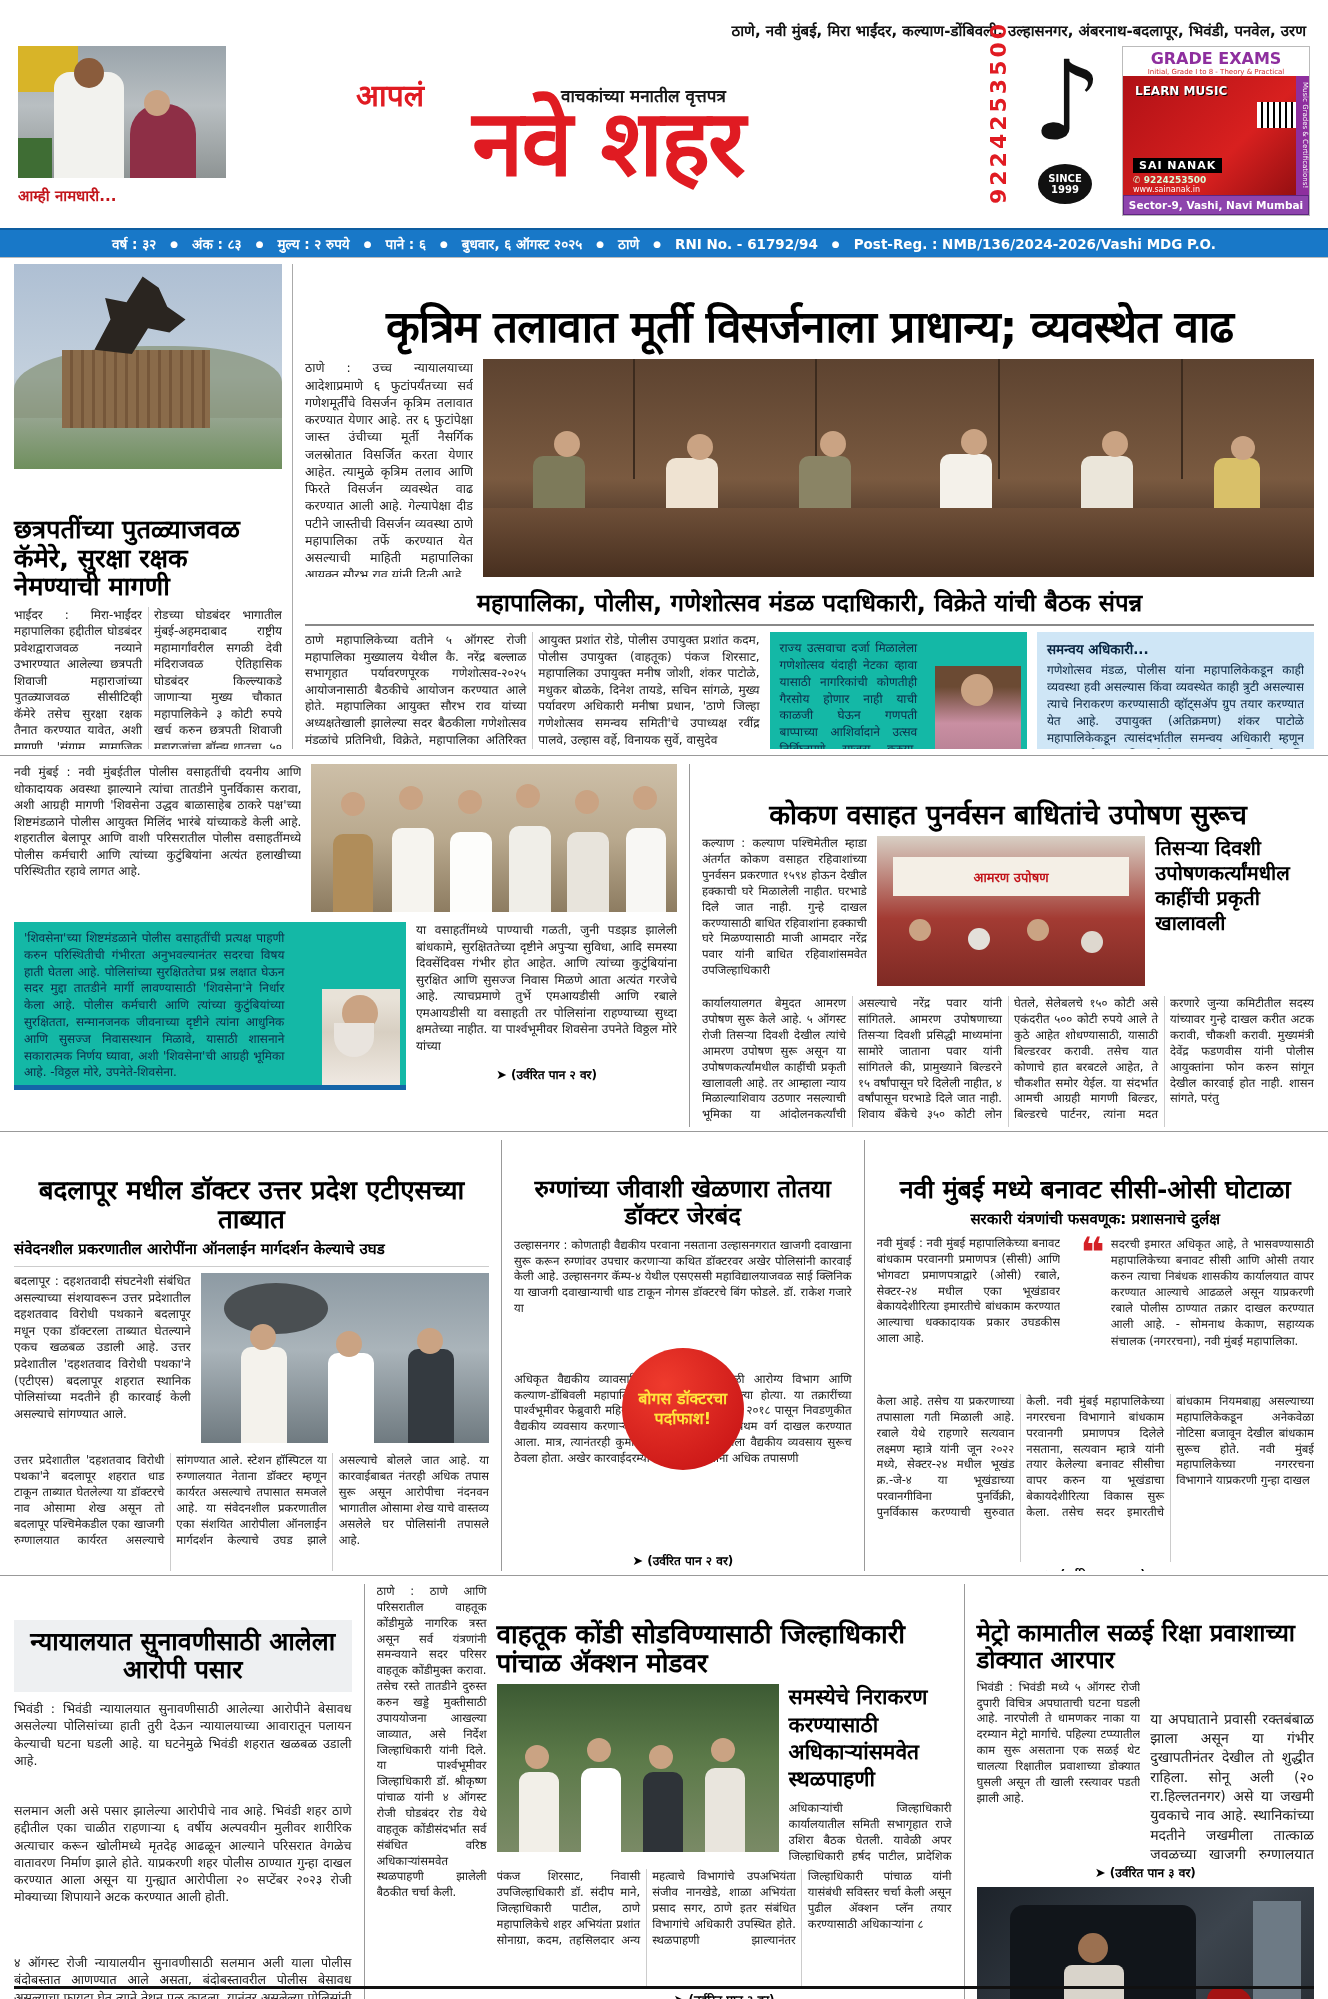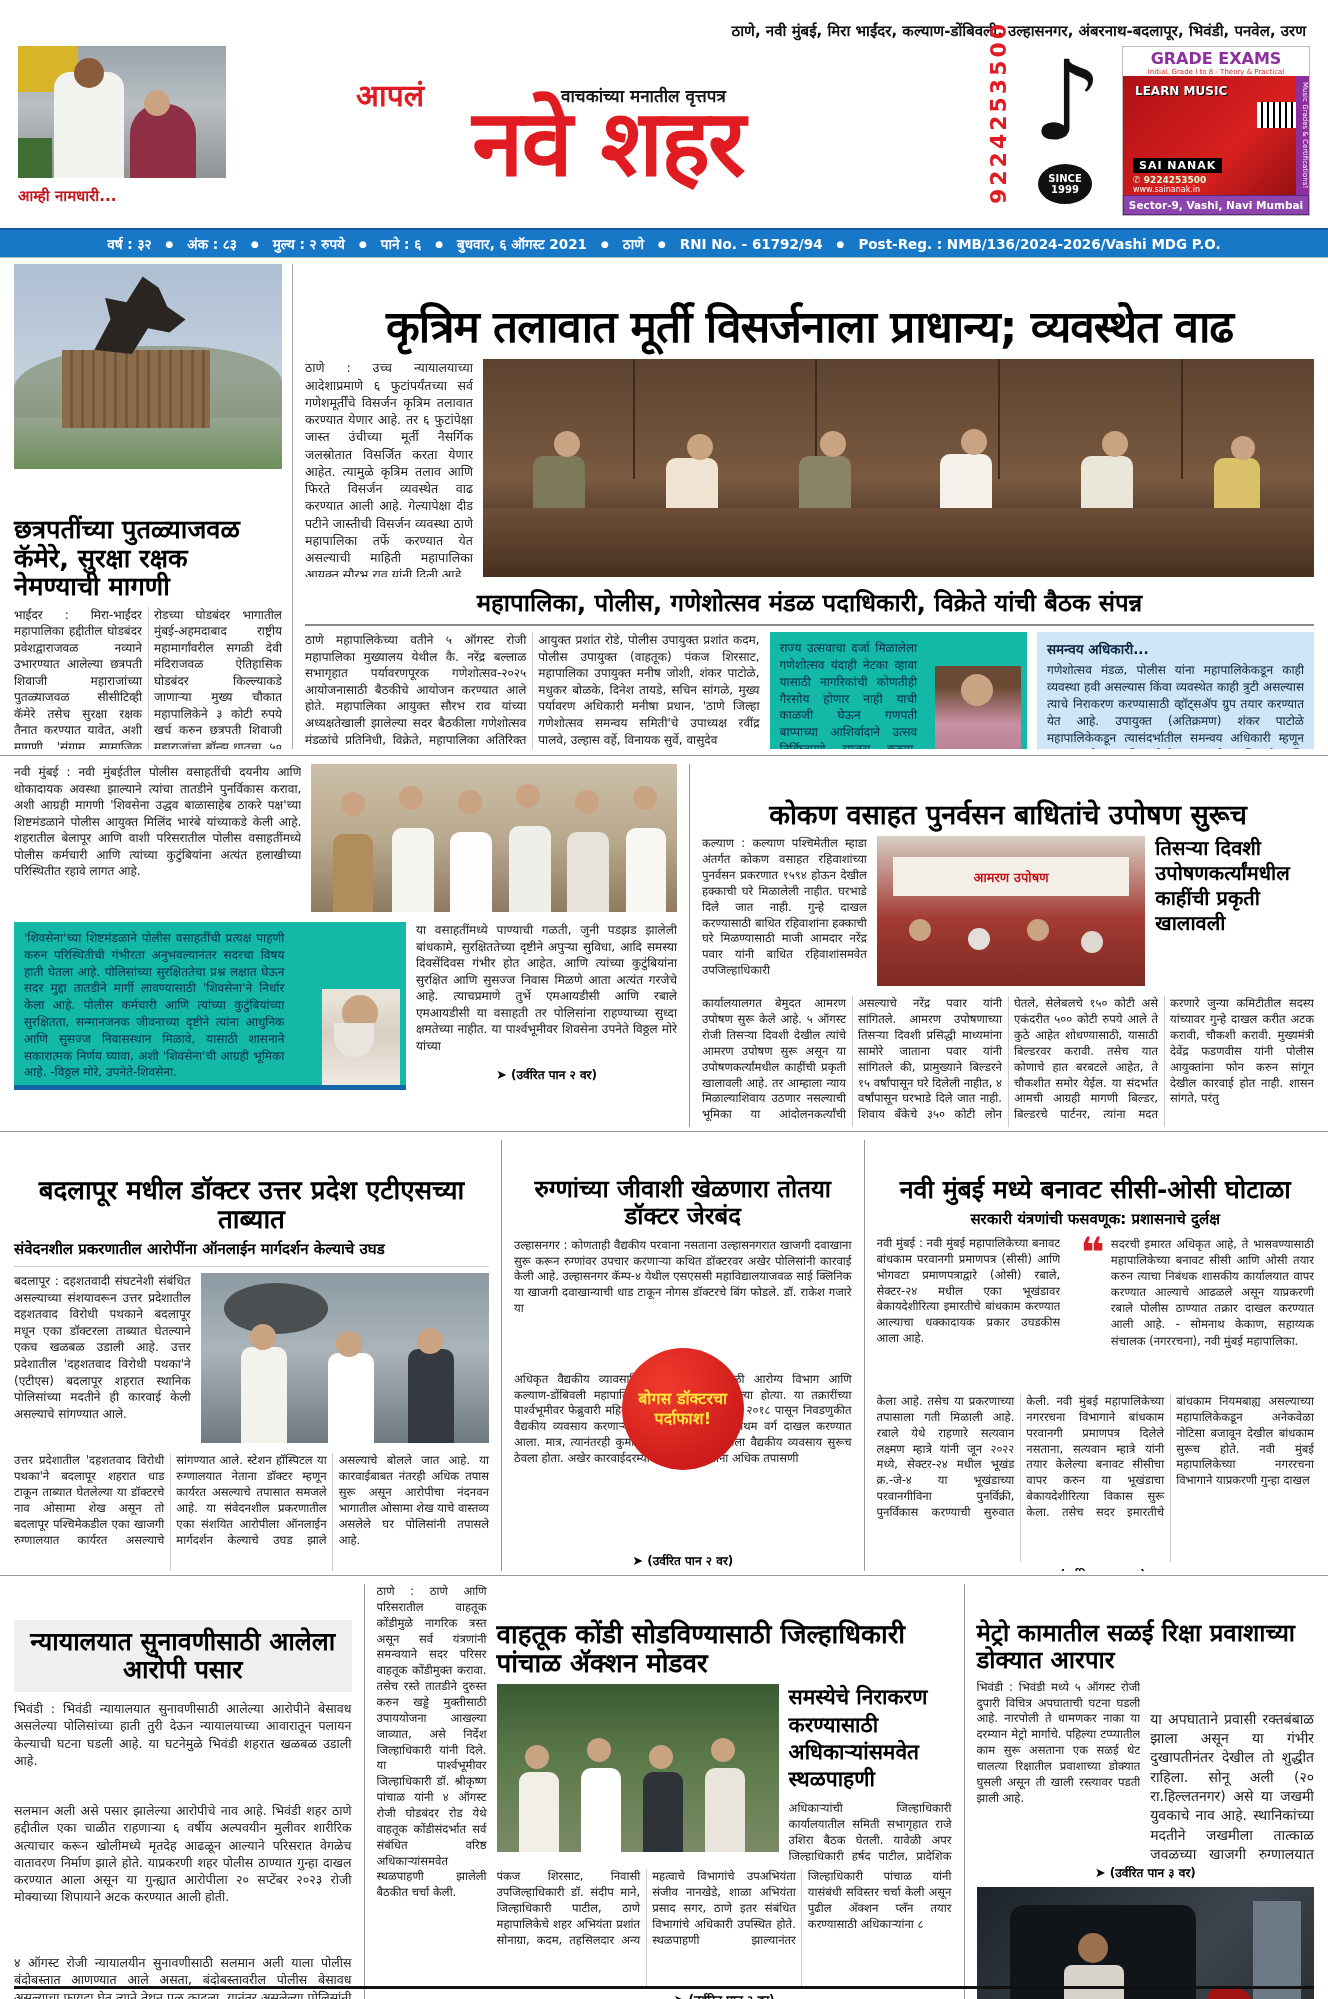--- a/index.html
+++ b/index.html
@@ -190,21 +190,21 @@
 
   <div class="dateline">
     <span>वर्ष : ३२</span>
       <span class="dot">●</span>
     <span>अंक : ८३</span>
       <span class="dot">●</span>
     <span>मुल्य : २ रुपये</span>
       <span class="dot">●</span>
     <span>पाने : ६</span>
       <span class="dot">●</span>
-    <span>बुधवार, ६ ऑगस्ट 2021</span>
+    <span>बुधवार, ६ ऑगस्ट २०२५</span>
       <span class="dot">●</span>
     <span>ठाणे</span>
       <span class="dot">●</span>
     <span>RNI No. - 61792/94</span>
       <span class="dot">●</span>
     <span>Post-Reg. : NMB/136/2024-2026/Vashi MDG P.O.</span>
   </div>
 
   <div class="band band1">
 

